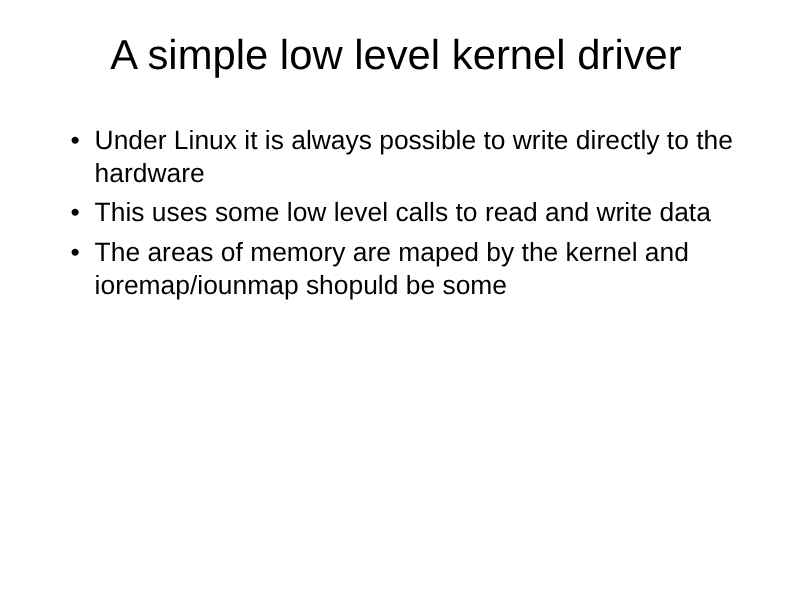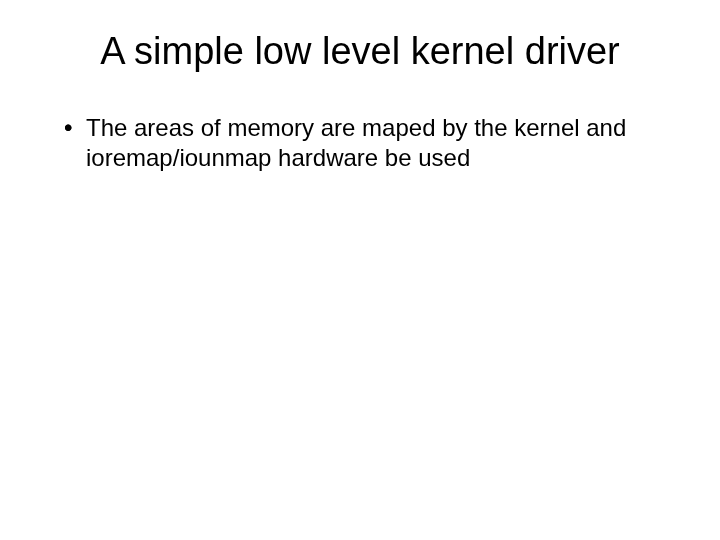--- a/index.html
+++ b/index.html
@@ -12,17 +12,19 @@
   ul.level2 { list-style: none; padding-left: 30px; margin-top: 8px; margin-bottom: 8px; }
   ul.level2 > li { font-size: 21px; line-height: 1.3; padding-left: 18px; position: relative; }
   ul.level2 > li::before { content: "–"; position: absolute; left: 0; top: 0; }
 </style>
 </head>
 <body>
 
 <div class="slide">
   <h1 class="title">A simple low level kernel driver</h1>
   <ul class="level1">
+    <li><span>Under Linux it is always possible to write directly to the hardware</span></li>
     <li>
+      <span>This uses some low level calls to read and write data</span>
     </li>
-    <li><span>The areas of memory are maped by the kernel and ioremap/iounmap hardware be used</span></li>
+    <li><span>The areas of memory are maped by the kernel and ioremap/iounmap shopuld be some</span></li>
   </ul>
 </div>
 
 </body></html>

